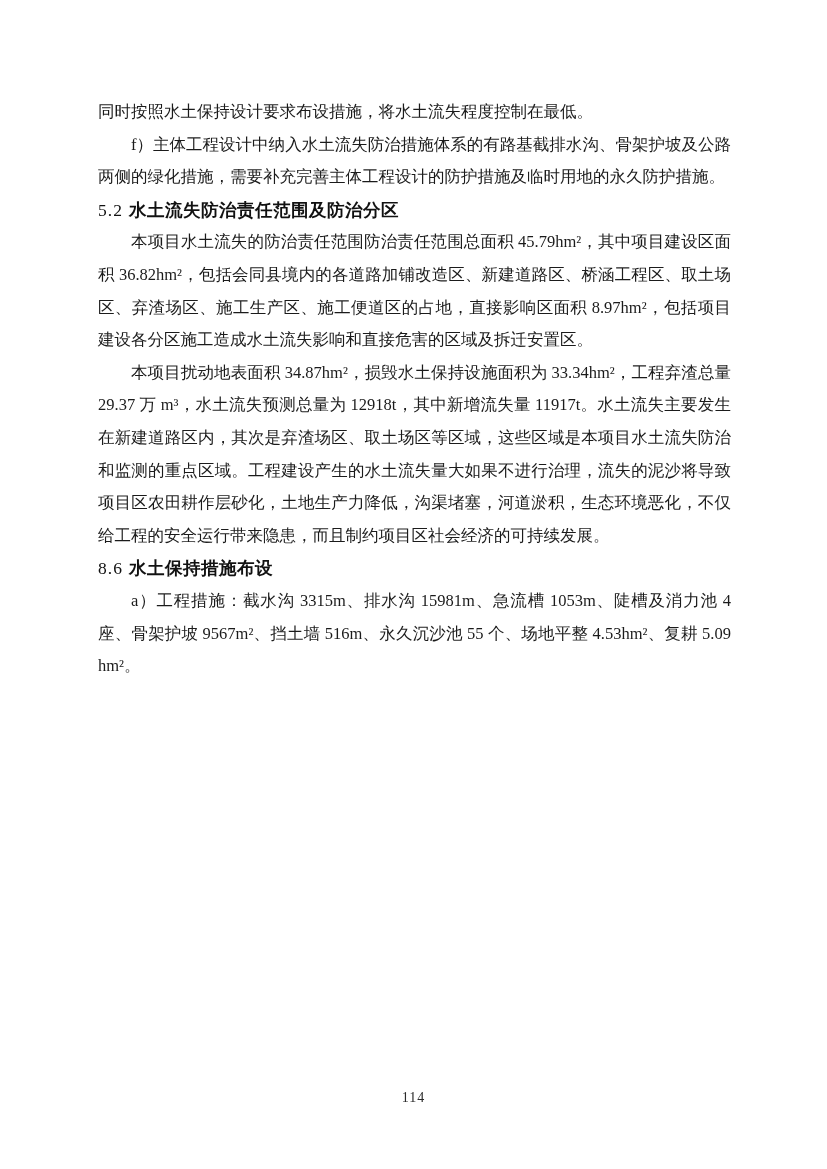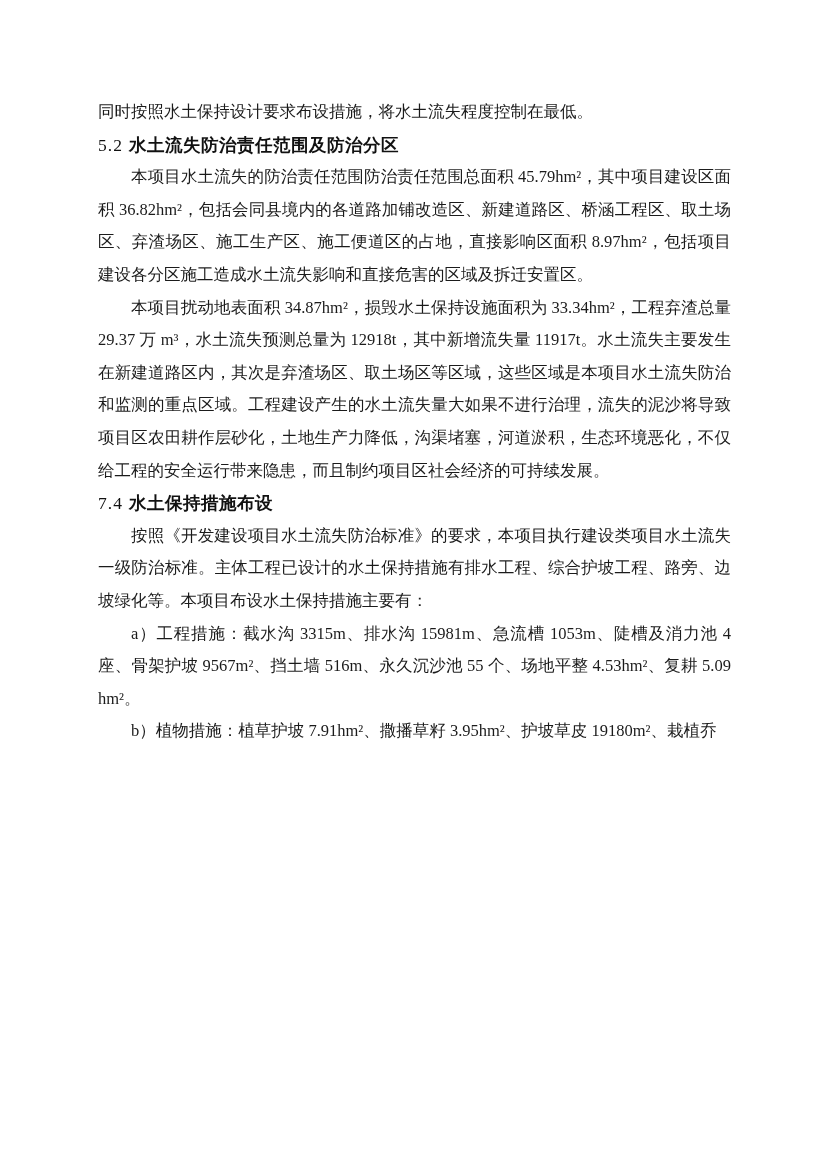--- a/index.html
+++ b/index.html
@@ -67,21 +67,23 @@
     color: #2a2a2a;
     letter-spacing: 1px;
   }
 </style>
 </head>
 <body>
 
 <div class="page">
   <main class="content">
       <p class="body no-indent">同时按照水土保持设计要求布设措施，将水土流失程度控制在最低。</p>
+      <p class="body">f）主体工程设计中纳入水土流失防治措施体系的有路基截排水沟、骨架护坡及公路两侧的绿化措施，需要补充完善主体工程设计的防护措施及临时用地的永久防护措施。</p>
       <h2 class="heading"><span class="h-num">5.2</span><span class="h-title">水土流失防治责任范围及防治分区</span></h2>
       <p class="body">本项目水土流失的防治责任范围防治责任范围总面积 45.79hm²，其中项目建设区面积 36.82hm²，包括会同县境内的各道路加铺改造区、新建道路区、桥涵工程区、取土场区、弃渣场区、施工生产区、施工便道区的占地，直接影响区面积 8.97hm²，包括项目建设各分区施工造成水土流失影响和直接危害的区域及拆迁安置区。</p>
       <p class="body">本项目扰动地表面积 34.87hm²，损毁水土保持设施面积为 33.34hm²，工程弃渣总量 29.37 万 m³，水土流失预测总量为 12918t，其中新增流失量 11917t。水土流失主要发生在新建道路区内，其次是弃渣场区、取土场区等区域，这些区域是本项目水土流失防治和监测的重点区域。工程建设产生的水土流失量大如果不进行治理，流失的泥沙将导致项目区农田耕作层砂化，土地生产力降低，沟渠堵塞，河道淤积，生态环境恶化，不仅给工程的安全运行带来隐患，而且制约项目区社会经济的可持续发展。</p>
-      <h2 class="heading"><span class="h-num">7.4</span><span class="h-title">水土保持措施布设</span></h2>
-      <p class="body">按照《开发建设项目水土流失防治标准》的要求，本项目执行建设类项目水土流失一级防治标准。主体工程已设计的水土保持措施有排水工程、综合护坡工程、路旁、边坡绿化等。本项目布设水土保持措施主要有：</p>
+      <h2 class="heading"><span class="h-num">8.6</span><span class="h-title">水土保持措施布设</span></h2>
       <p class="body">a）工程措施：截水沟 3315m、排水沟 15981m、急流槽 1053m、陡槽及消力池 4 座、骨架护坡 9567m²、挡土墙 516m、永久沉沙池 55 个、场地平整 4.53hm²、复耕 5.09hm²。</p>
-      <p class="body">b）植物措施：植草护坡 7.91hm²、撒播草籽 3.95hm²、护坡草皮 19180m²、栽植乔</p>
     </main>
+  <footer class="footer">
+    <span class="page-num">114</span>
+  </footer>
 </div>
 
 </body></html>

